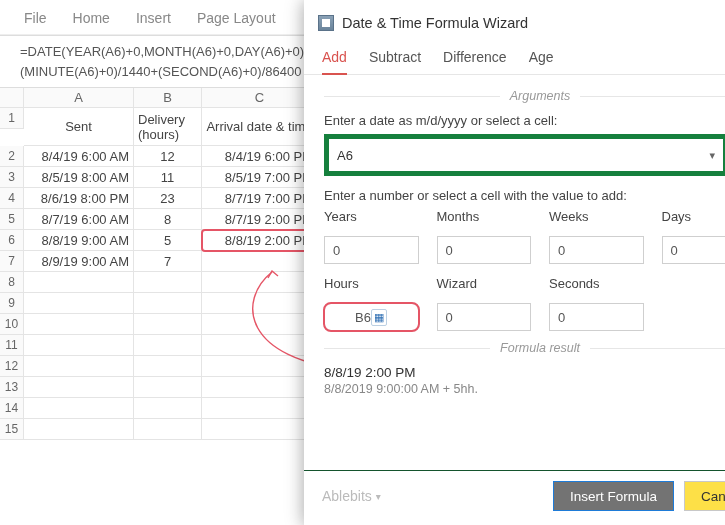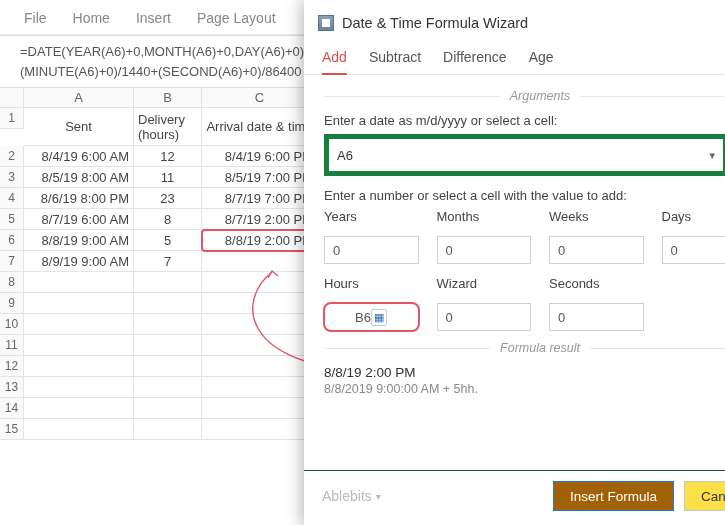--- a/index.html
+++ b/index.html
@@ -239,21 +239,21 @@
     padding: 0 16px;
     border: 1px solid #c8c8c8;
     background: #fde047;
     font-size: 13.5px;
     color: #333;
     display: flex;
     align-items: center;
     cursor: default;
   }
   .btn.primary {
-    background: #a16207;
+    background: #737373;
     border-color: #1e7bd7;
     color: #fff;
   }
   .spacer { flex: 1; }
 </style>
 </head>
 <body>
 
 <div class="ribbon">
   <span>File</span>

